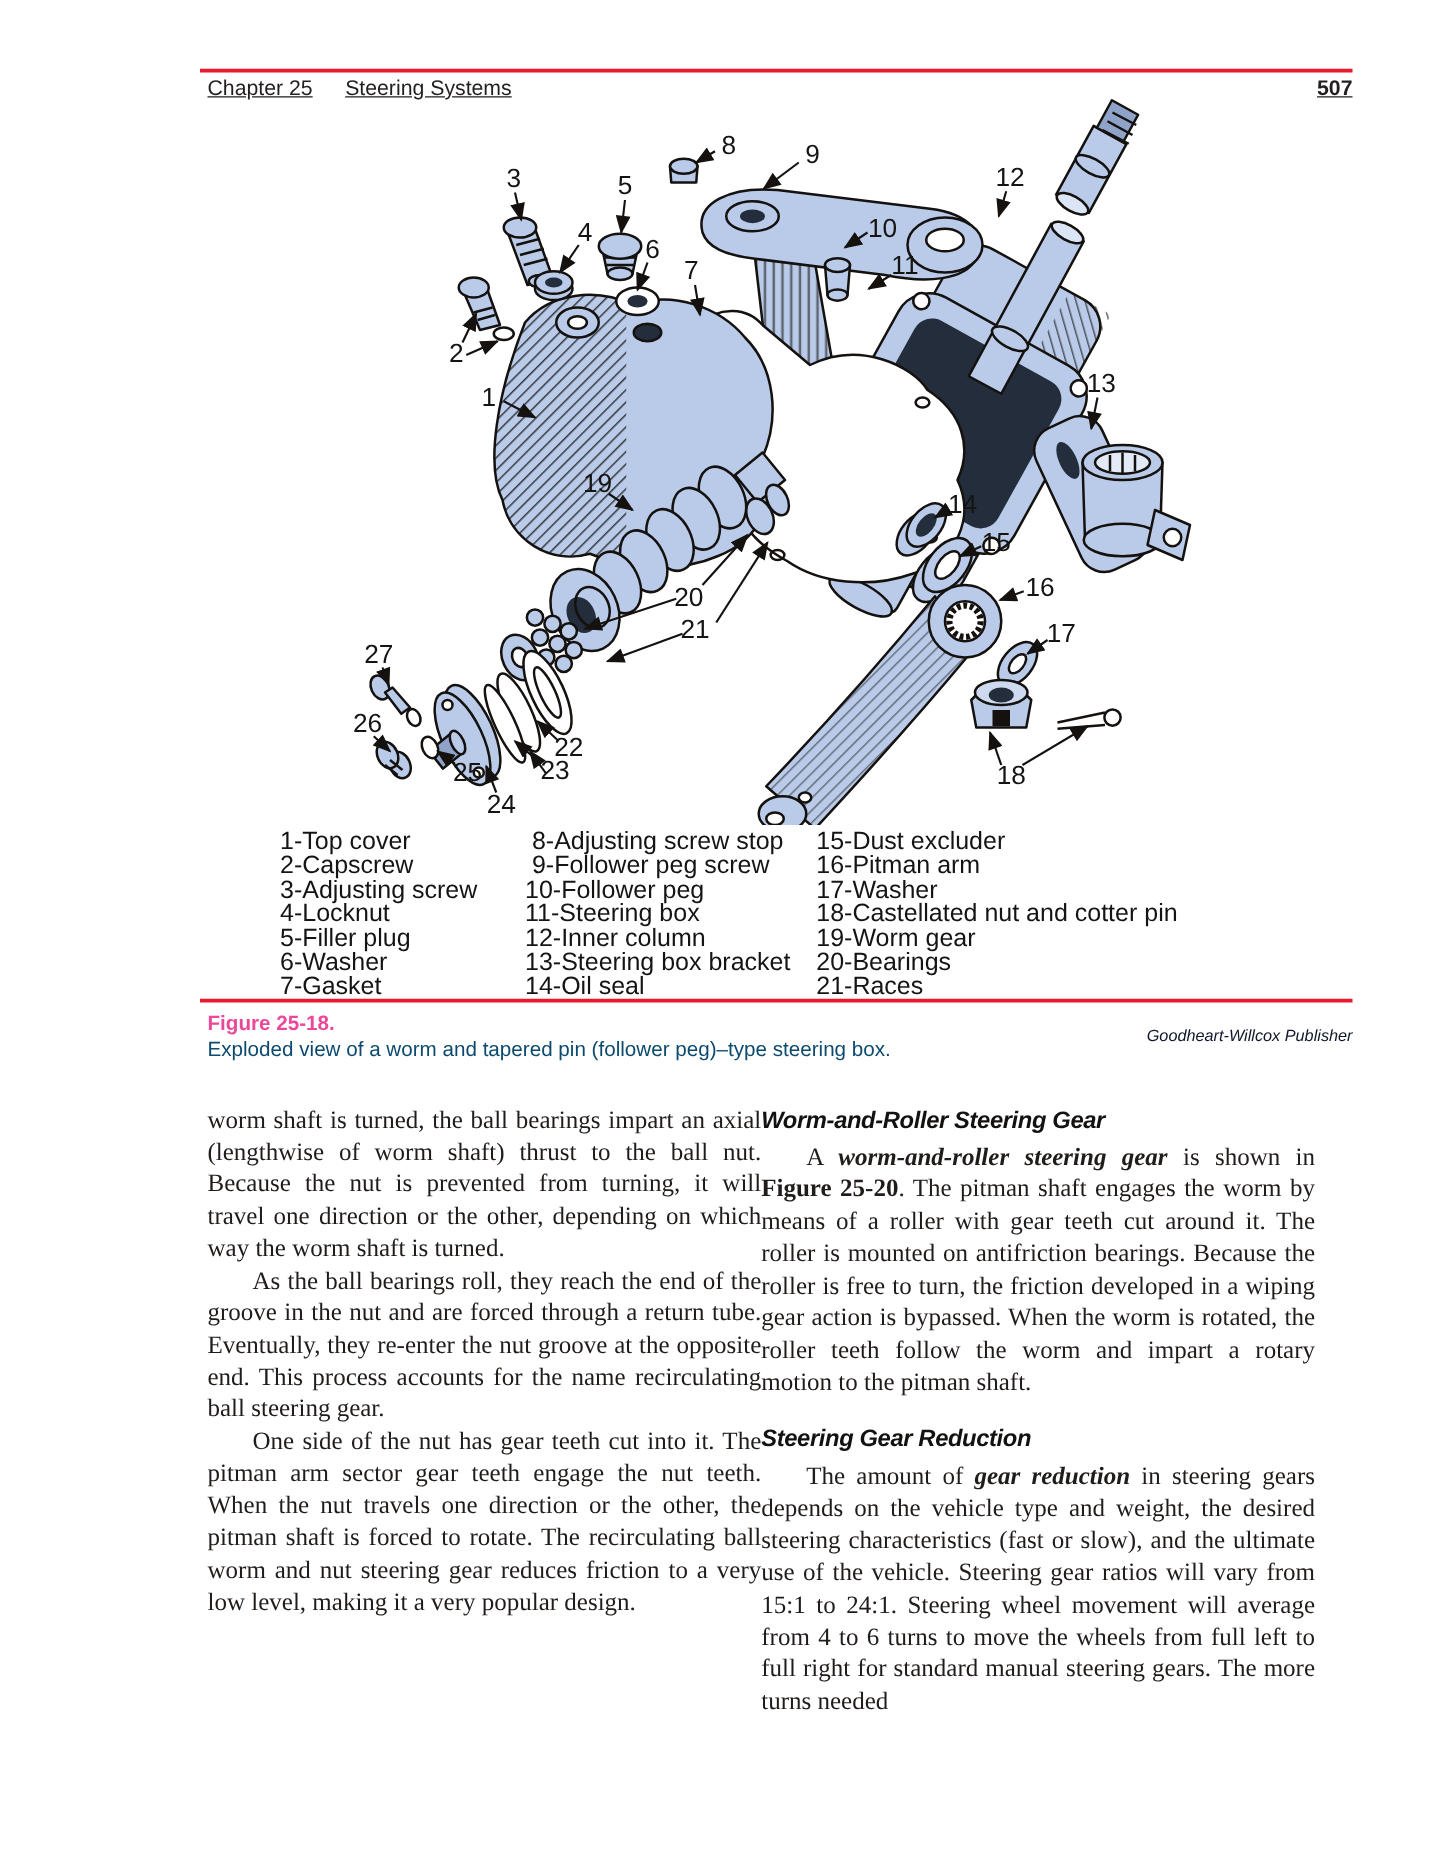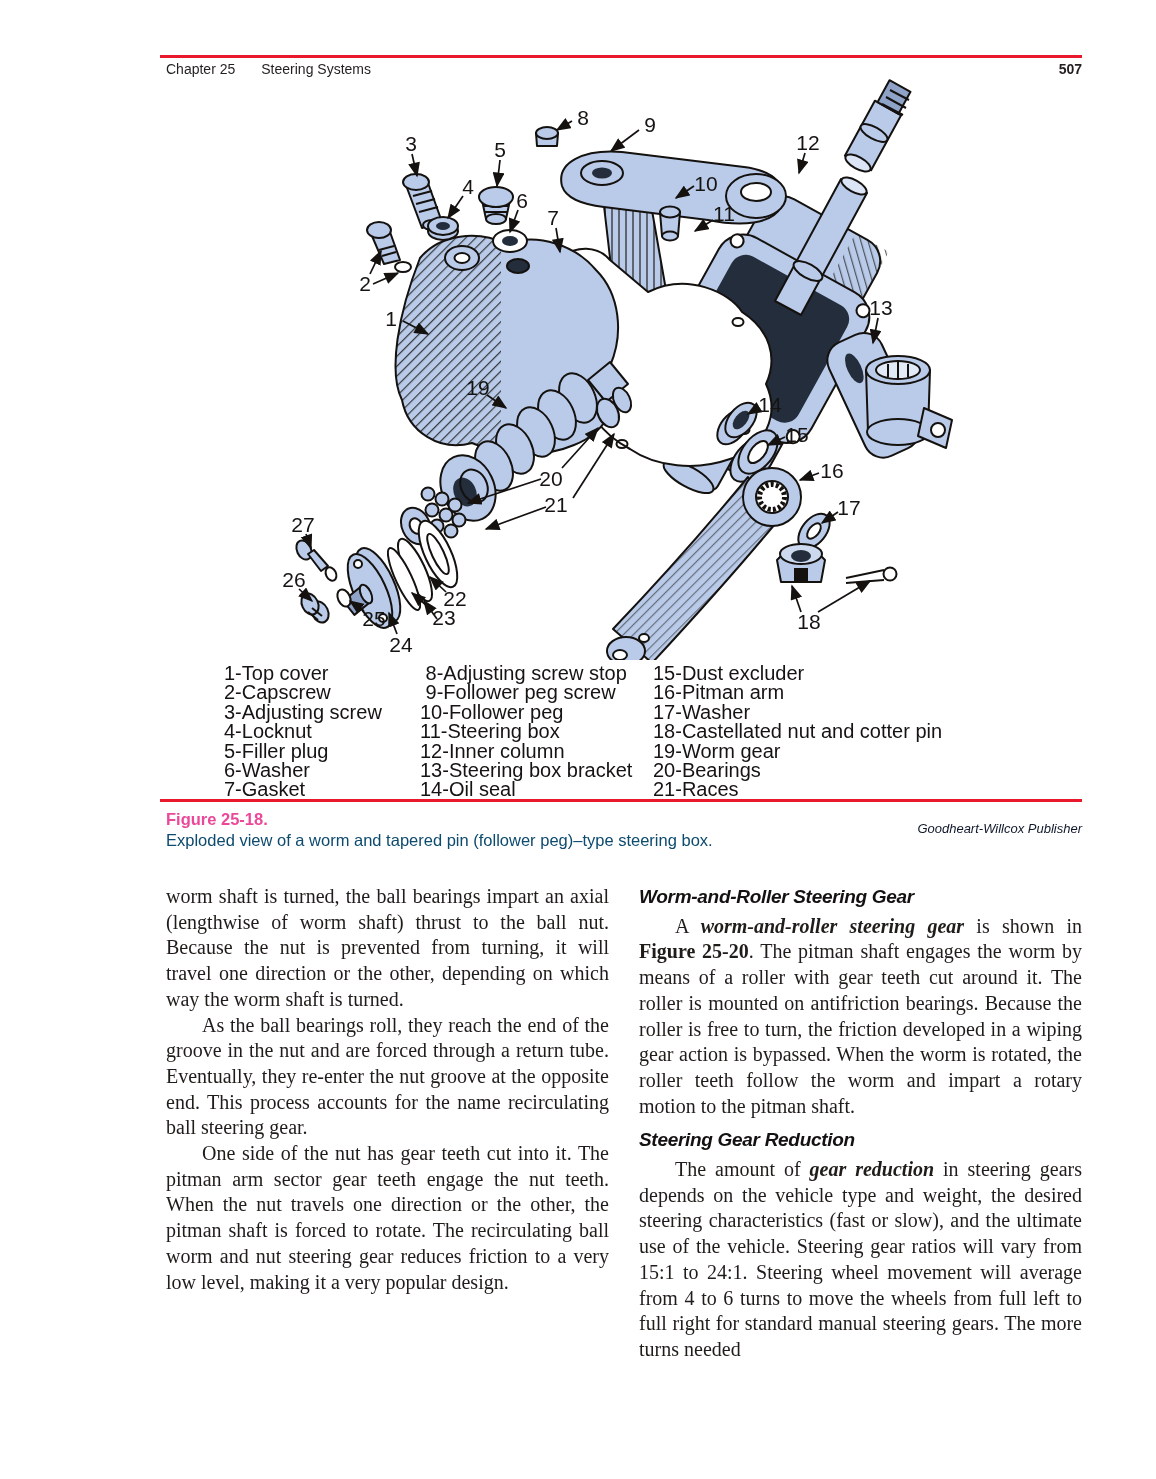--- a/index.html
+++ b/index.html
@@ -2,48 +2,48 @@
 <html><head>
 <meta charset="utf-8">
 <style>
   html,body{margin:0;padding:0;}
   body{
     width:1156px;height:1479px;position:relative;background:#ffffff;
     font-family:"Liberation Sans",sans-serif;color:#1a1817;overflow:hidden;
   }
   
   .hdr{position:absolute;top:33px;left:166px;width:916px;display:flex;align-items:baseline;
-       font-size:14px;color:#231f20;}
+       font-size:17px;color:#231f20;text-decoration:underline;}
   .hdr .section{margin-left:26px;}
   .hdr .sp{flex:1;}
   .hdr .pagenum{font-weight:bold;margin-top:28px;}
   .rule{position:absolute;left:160px;width:922px;height:3px;background:#e8192d;}
   .rule.top{top:55px;}
   .rule.mid{top:799px;}
   
   svg.diagram{position:absolute;top:60px;left:0;}
   
   .parts{position:absolute;top:664px;left:0;width:1156px;height:138px;
          font-size:20px;line-height:19.4px;color:#161412;margin-left:28px;}
   .pcol{position:absolute;top:0;white-space:pre;}
   .pcol.c1{left:196px;} .pcol.c2{left:392px;} .pcol.c3{left:625px;} .pcol.c4{left:936px;}
   
   .figcap-label{position:absolute;top:810px;left:166px;font-size:16.5px;font-weight:bold;color:#ec4899;}
   .credit{position:absolute;top:797px;right:74px;font-size:13px;font-style:italic;color:#0f172a;margin-top:24px;}
   .figcap-text{position:absolute;top:831px;left:166px;font-size:16.5px;color:#0c4a6e;}
   
-  .columns{position:absolute;top:884px;left:166px;width:916px;display:flex;gap:30px;
+  .columns{position:absolute;top:884px;left:166px;width:916px;display:flex;
            font-family:"Liberation Serif",serif;font-size:20px;line-height:25.7px;
            color:#201c1a;text-align:justify;}
   .col{width:443px;}
   p.bp{margin:0;text-indent:36px;}
   p.bp.noindent{text-indent:0;}
   h3.subhead{font-family:"Liberation Sans",sans-serif;font-style:italic;font-weight:bold;
              font-size:19px;letter-spacing:-0.3px;margin:0 0 4px 0;color:#141210;text-align:left;}
-  .rsec + .rsec h3.subhead{margin-top:8px;}
+  .rsec + .rsec h3.subhead{margin-top:20px;}
   .seg-b{font-weight:bold;}
   .seg-bi{font-weight:bold;font-style:italic;}
 </style>
 </head>
 <body>
 
 <div class="hdr">
   <span>Chapter 25</span>
   <span class="section">Steering Systems</span>
   <span class="sp"></span>

